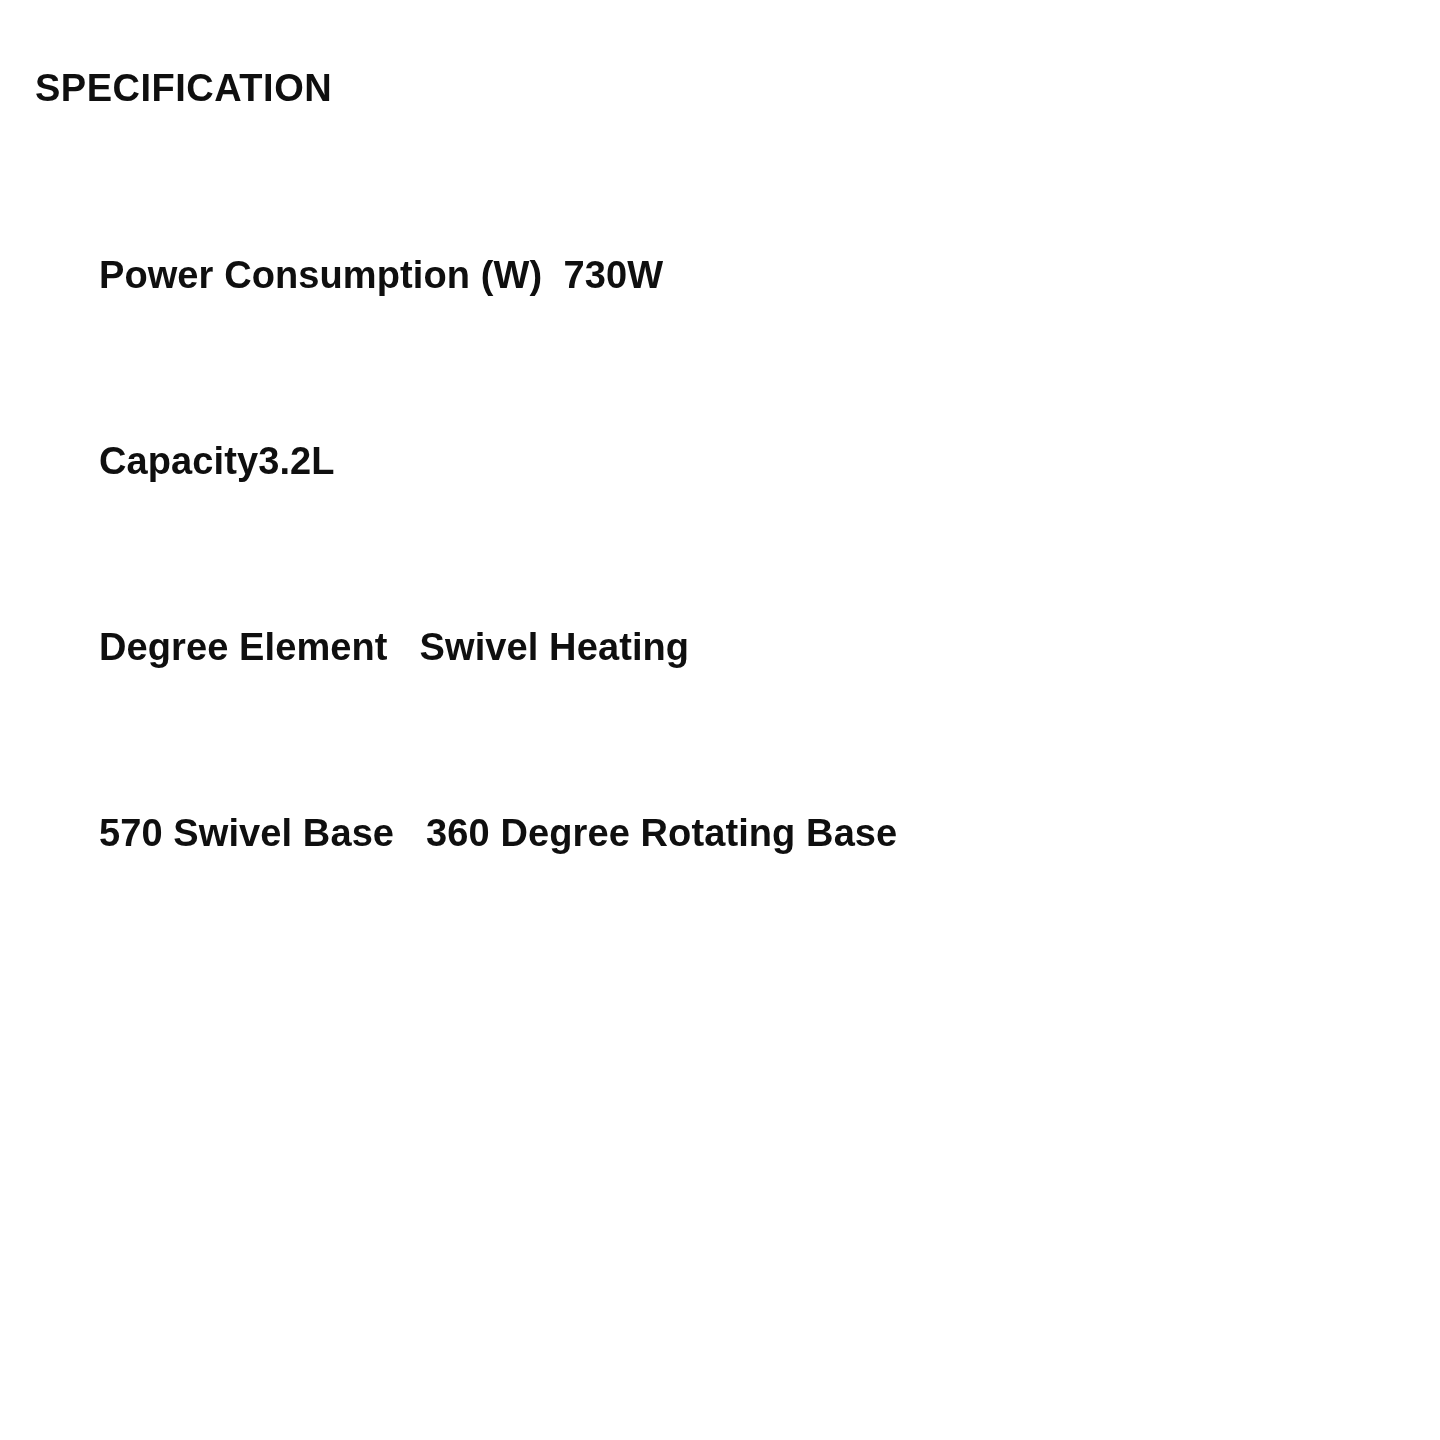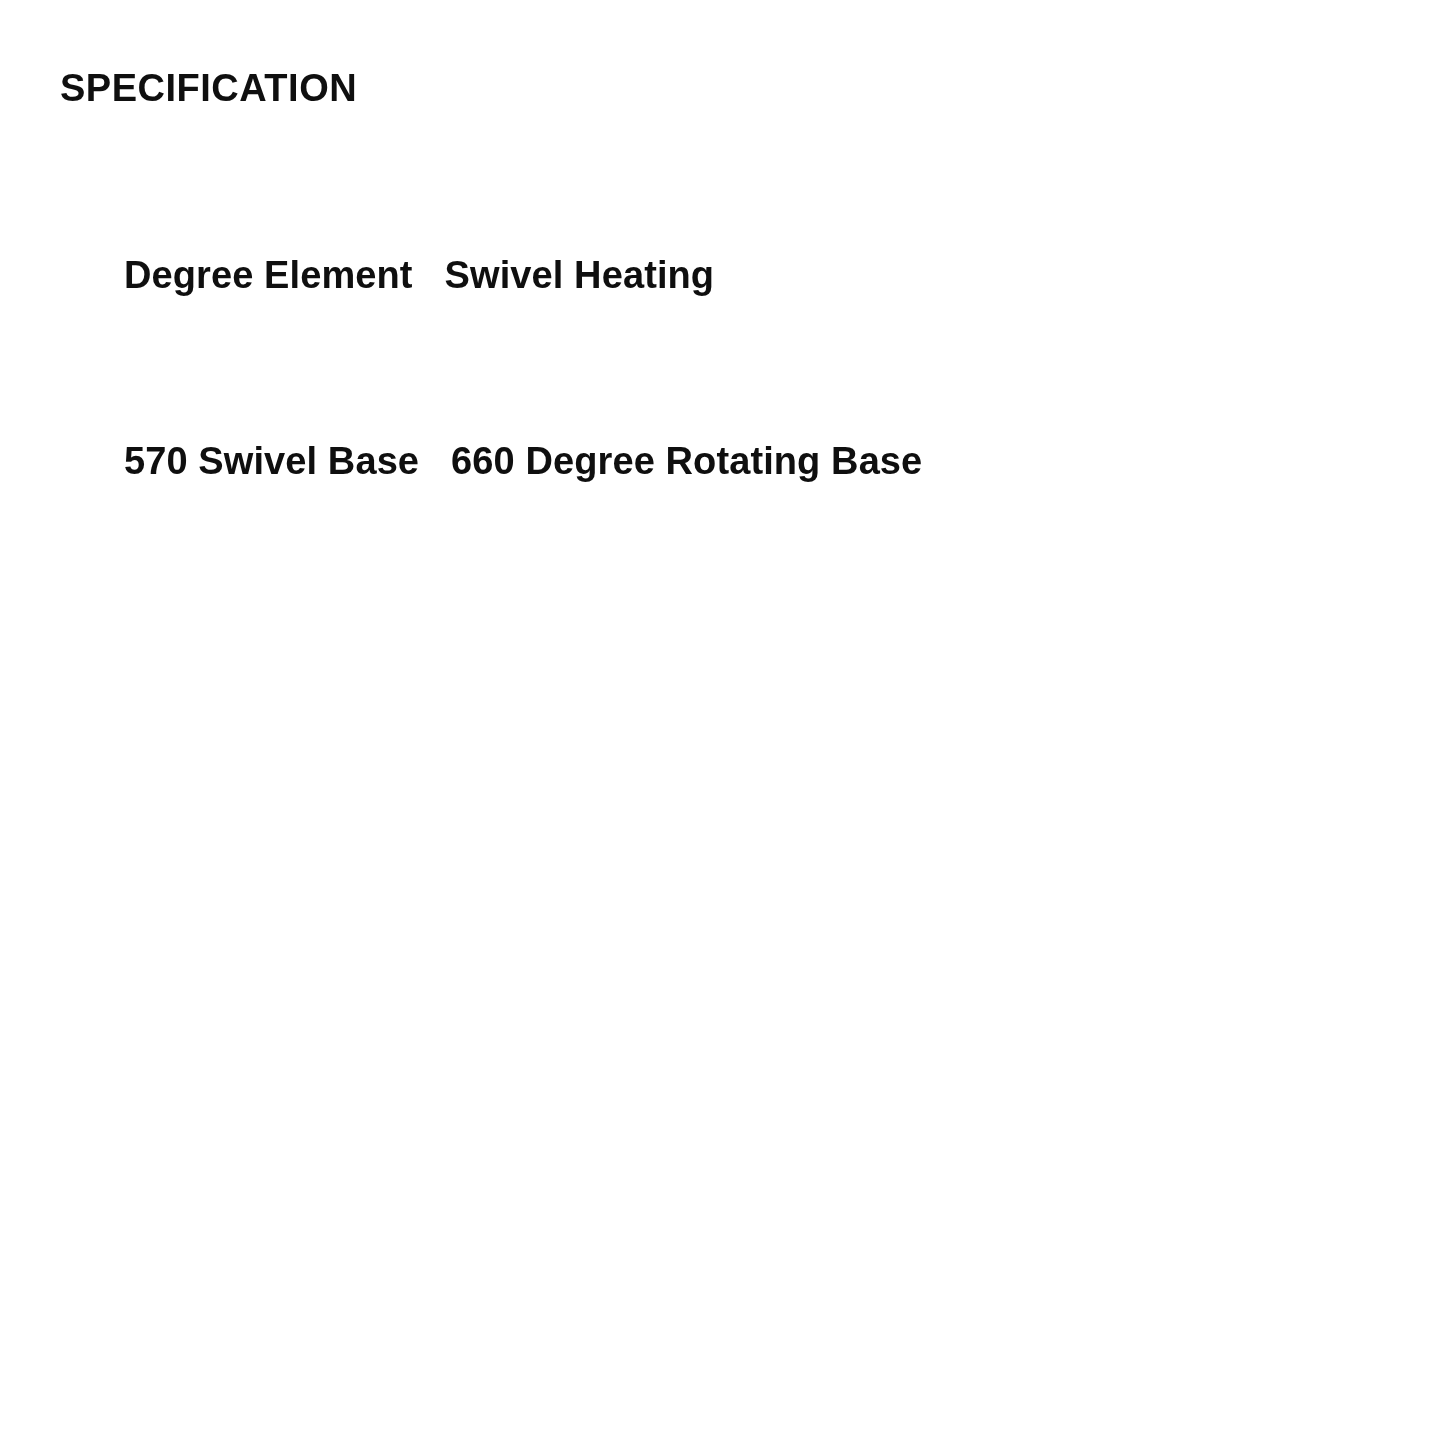--- a/index.html
+++ b/index.html
@@ -12,21 +12,21 @@
     height: 1440px;
     font-family: "Liberation Sans", sans-serif;
     color: #0f0f0f;
     -webkit-font-smoothing: antialiased;
   }
   .page {
     position: relative;
     width: 1268px;
     height: 1440px;
     box-sizing: border-box;
-    padding: 60px 58px;
+    padding: 60px 33px;
   }
   .spec-title {
     font-size: 38px;
     font-weight: 700;
     letter-spacing: 0.5px;
     line-height: 1.1;
     margin: 8px 0 0 2px;
   }
   .spec-list {
     margin-top: 72px;
@@ -49,27 +49,33 @@
 </style>
 </head>
 <body>
 
 <div class="page">
 
   <div class="spec-title">SPECIFICATION</div>
 
   <div class="spec-list">
 
+    <div class="spec-row">
+      <span class="spec-label">Power Consumption (W)</span><span class="spec-value">  </span><span class="spec-value">730W</span>
+    </div>
 
+    <div class="spec-row">
+      <span class="spec-label">Capacity</span><span class="spec-value"></span><span class="spec-value">3.2L</span>
+    </div>
 
 
 
 
     <div class="spec-row">
       <span class="spec-label">Degree Element</span><span class="spec-value">   </span><span class="spec-value">Swivel Heating</span>
     </div>
 
     <div class="spec-row">
-      <span class="spec-label">570 Swivel Base</span><span class="spec-value">   </span><span class="spec-value">660 Degree Rotating Base</span>
+      <span class="spec-label">570 Swivel Base</span><span class="spec-value">   </span><span class="spec-value">360 Degree Rotating Base</span>
     </div>
 
   </div>
 </div>
 
 </body></html>

